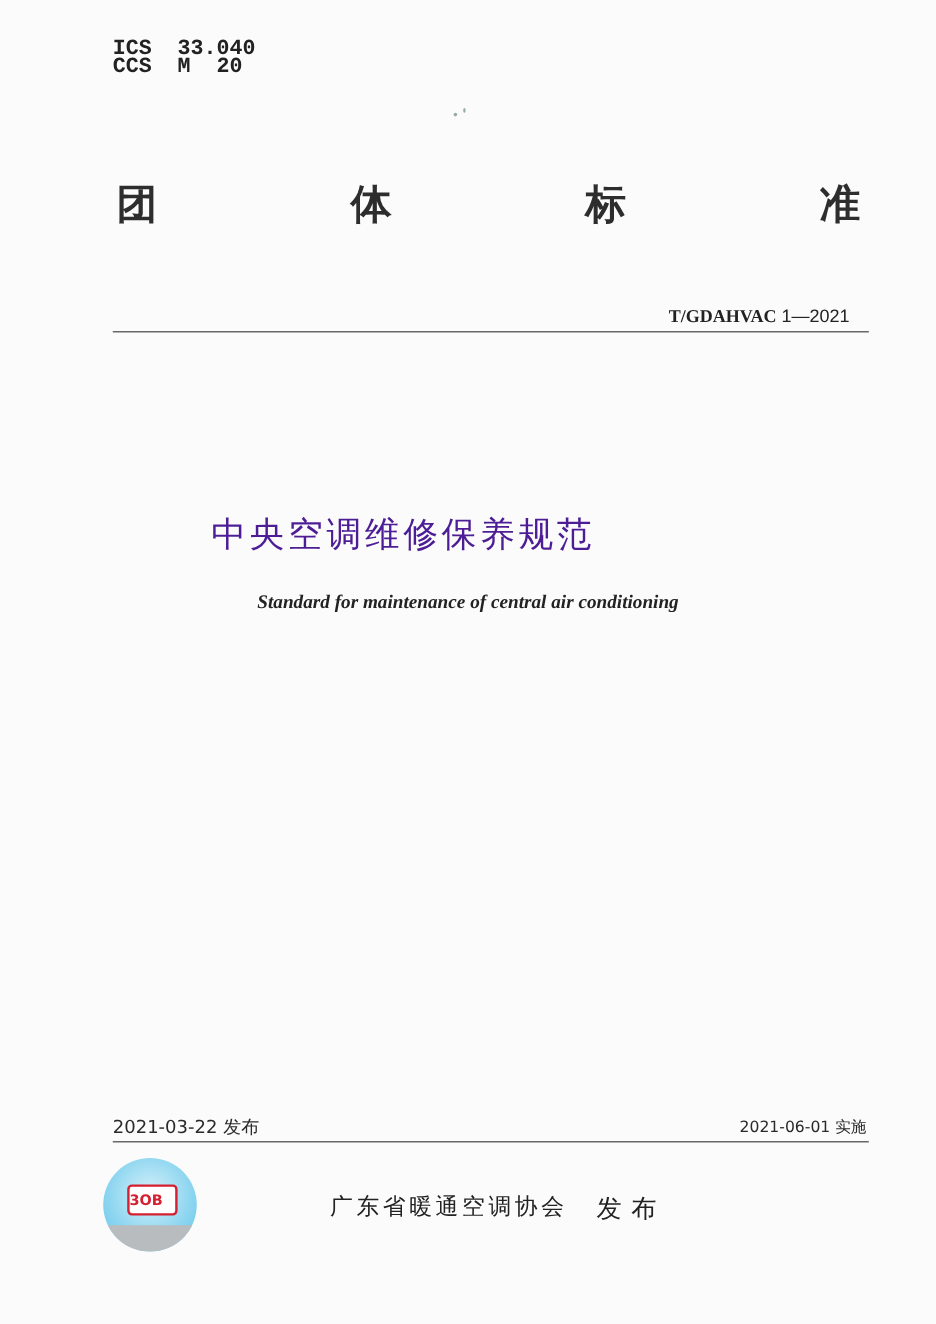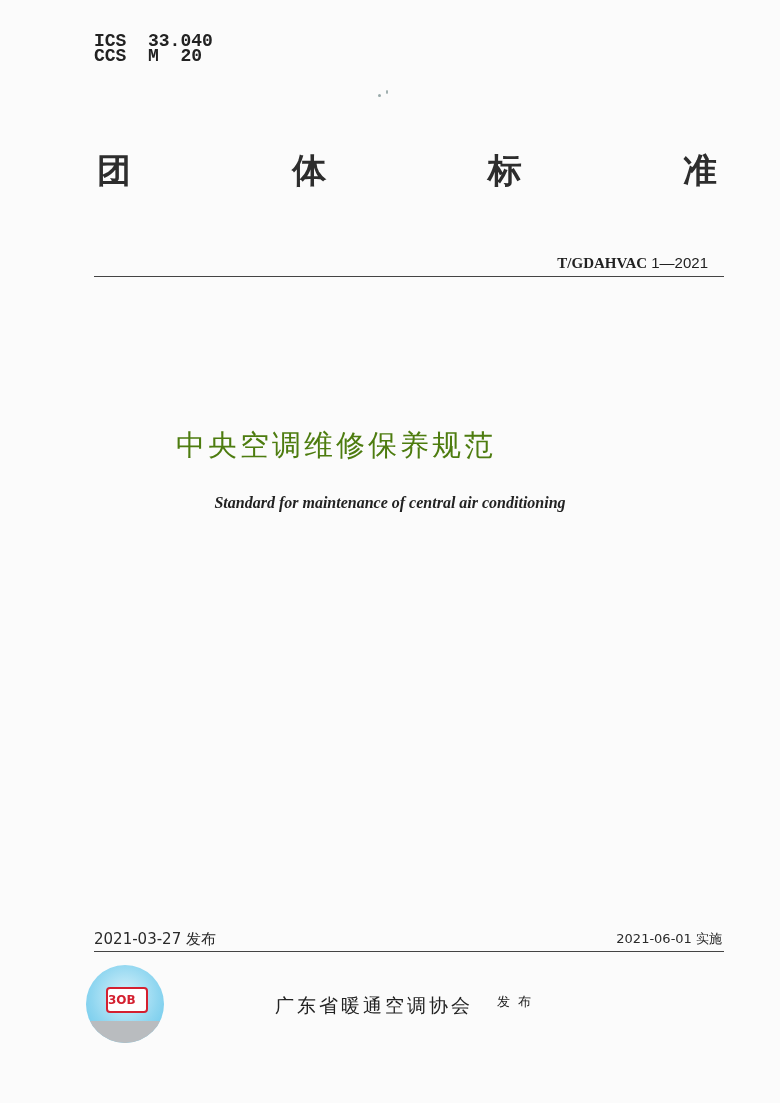--- a/index.html
+++ b/index.html
@@ -9,27 +9,27 @@
   }
   .abs { position: absolute; }
   .codes { left: 94px; top: 34px; font-family: Liberation Mono, monospace; font-weight: bold; font-size: 18px; line-height: 15px; color: #222; }
   .codes div { white-space: pre; }
   .big-title { top: 148px; left: 94px; width: 626px; height: 50px; display: flex; justify-content: space-between; font-size: 34px; font-weight: bold; color: #2d2d2d; }
   .big-title span { display: block; width: 40px; text-align: center; }
   .std-no { top: 222px; right: 72px; font-size: 15px; color: #222; margin-top: 32px; }
   .std-no .pre { font-family: "Liberation Serif", serif; font-weight: bold; }
   .std-no .num { font-family: "Liberation Sans", sans-serif; }
   .rule1 { top: 276px; left: 94px; width: 630px; height: 0; border-top: 1.5px solid #444; }
-  .cn-title { top: 426px; left: 0; width: 672px; text-align: center; font-size: 29px; letter-spacing: 3px; color: #4d7c0f; }
+  .cn-title { top: 426px; left: 0; width: 672px; text-align: center; font-size: 29px; letter-spacing: 3px; color: #4c1d95; }
   .en-title { top: 494px; left: 0; width: 780px; text-align: center; font-family: "Liberation Serif", serif; font-weight: bold; font-size: 16px; color: #222; font-style: italic; }
   .date-left { top: 930px; left: 94px; font-size: 15px; }
   .date-right { top: 930px; right: 58px; font-size: 13px; }
   .rule2 { top: 951px; left: 94px; width: 630px; height: 0; border-top: 1.5px solid #444; }
   .publisher { top: 993px; left: 275px; font-size: 19px; letter-spacing: 3px; color: #222; }
-  .publish-label { top: 993px; left: 497px; font-size: 13px; letter-spacing: 8px; color: #222; font-family: Liberation Serif, serif; }
+  .publish-label { top: 993px; left: 497px; font-size: 21px; letter-spacing: 8px; color: #222; font-family: Liberation Serif, serif; }
   .seal { top: 965px; left: 86px; width: 78px; height: 78px; border-radius: 50%;
     background: radial-gradient(circle at 50% 40%, #d8f2fb 0%, #8fd6f0 55%, #5ec3ea 100%); overflow: hidden; }
   .seal-bottom { position: absolute; bottom: 0; left: 0; width: 100%; height: 22px; background: #b9bcbf; }
   .seal-logo { position: absolute; left: 20px; top: 22px; width: 38px; height: 22px; border: 2px solid #d42030; border-radius: 4px; background: #fff; color: #d42030; font-weight: bold; font-size: 12px; text-align: left; line-height: 22px; }
   .speck { position: absolute; background: #9aa; border-radius: 50%; }
 </style>
 </head>
 <body>
 
 <div class="abs codes">
@@ -49,21 +49,21 @@
 
 <div class="abs std-no">
   <span class="pre">T/GDAHVAC</span><span class="num"> 1—2021</span>
 </div>
 
 <div class="abs rule1"></div>
 
 <div class="abs cn-title">中央空调维修保养规范</div>
 <div class="abs en-title">Standard for maintenance of central air conditioning</div>
 
-<div class="abs date-left">2021-03-27 发布</div>
+<div class="abs date-left">2021-03-22 发布</div>
 <div class="abs date-right">2021-06-01 实施</div>
 
 <div class="abs rule2"></div>
 
 <div class="abs seal">
   <div class="seal-logo">3OB</div>
   <div class="seal-bottom"></div>
 </div>
 
 <div class="abs publisher">广东省暖通空调协会</div>

